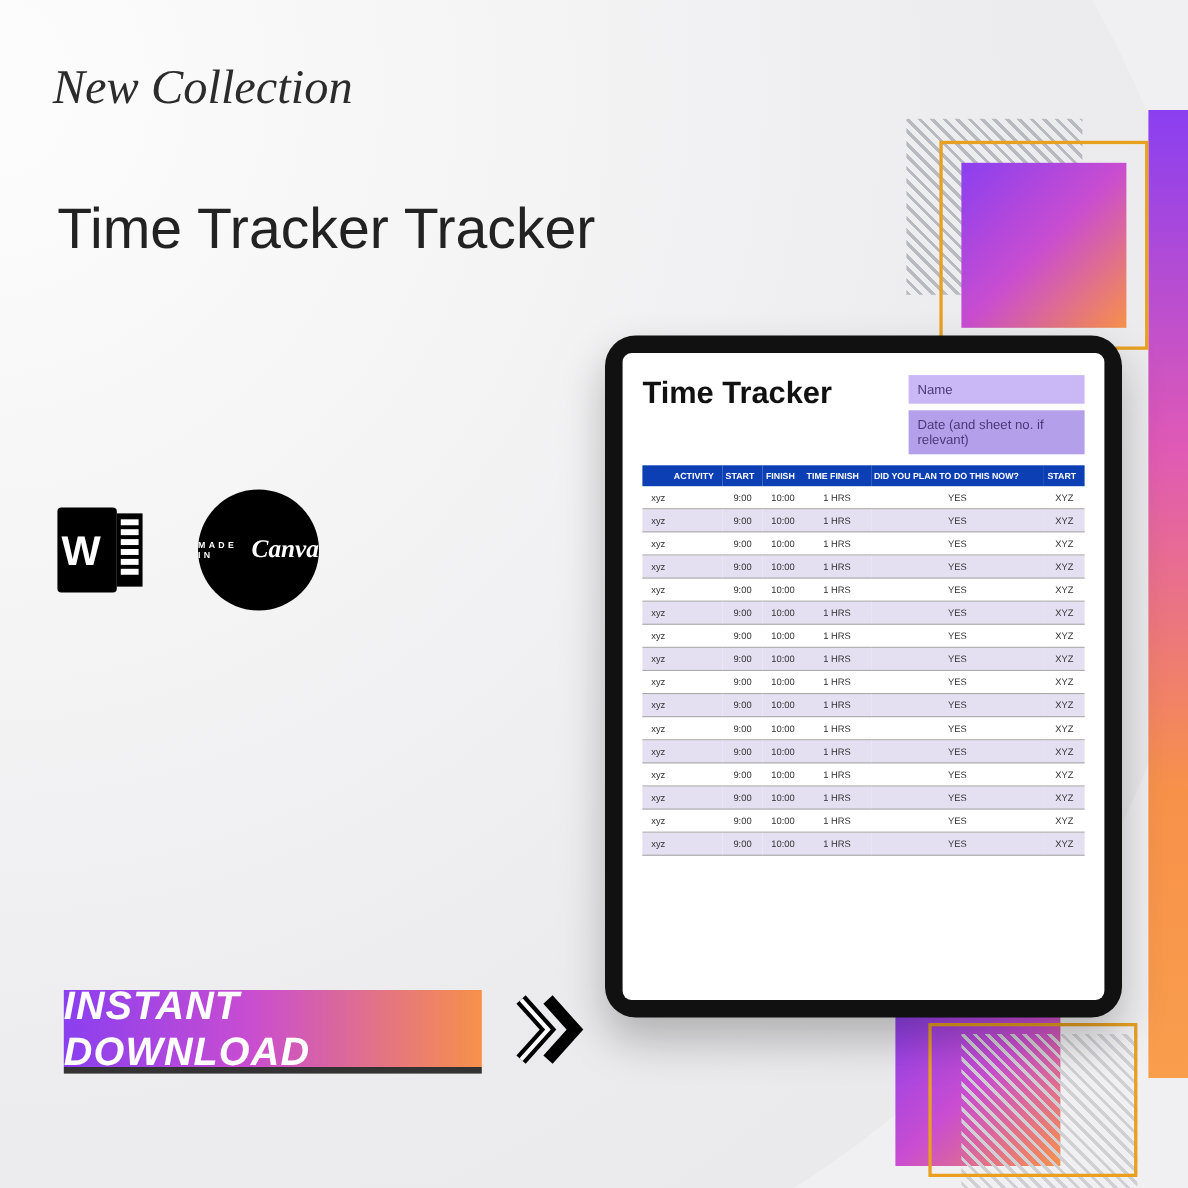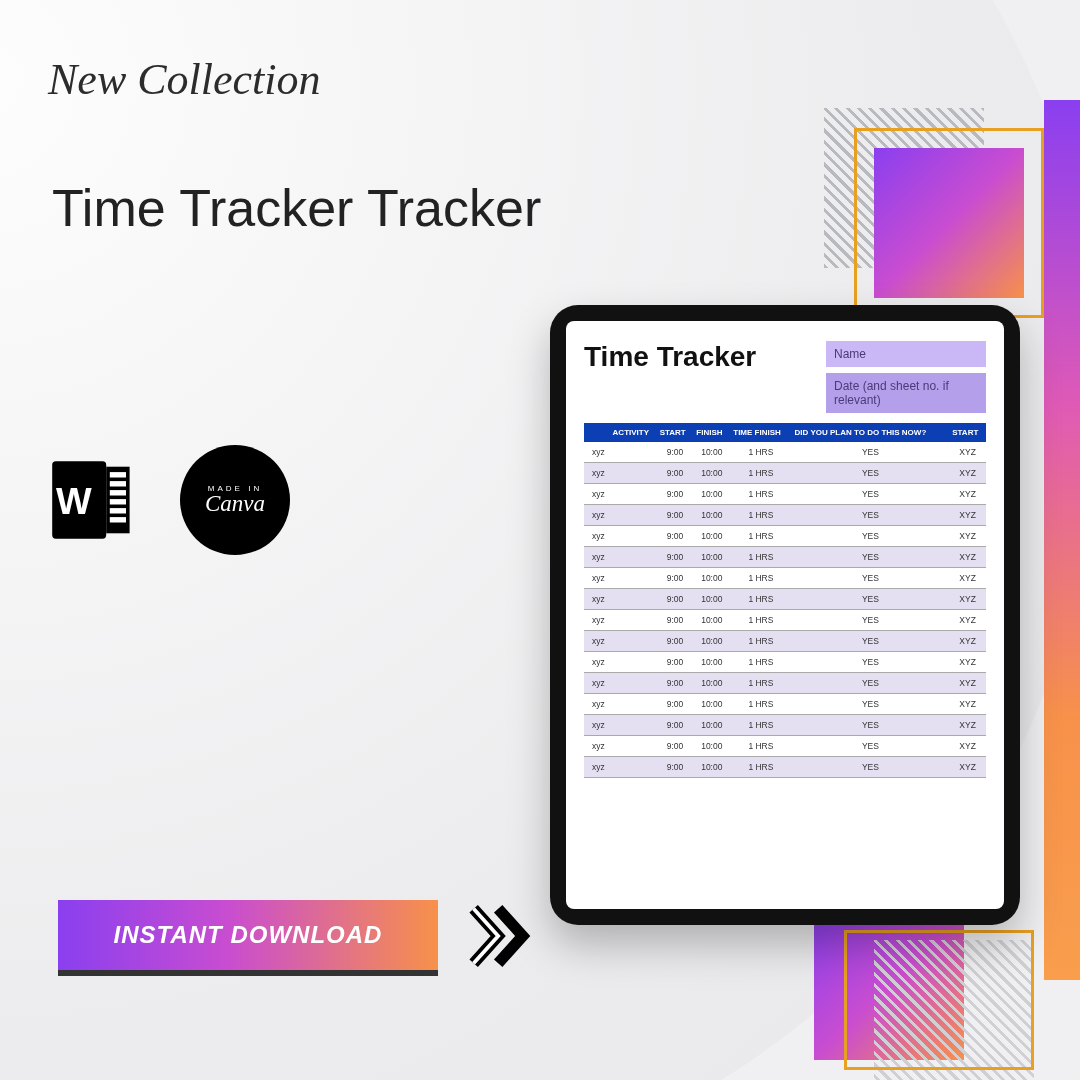--- a/index.html
+++ b/index.html
@@ -24,27 +24,27 @@
 .deco-br .sq-border { position:absolute; top:20px; left:30px; width:190px; height:140px; border:3px solid #e8a020; }
 
 
 .script { position:absolute; left:48px; top:54px; font-size:44px; font-style:italic; font-family:"Brush Script MT","Segoe Script",cursive; color:#2c2c2c; z-index:4; }
 .title  { position:absolute; left:52px; top:178px; font-size:52px; font-weight:400; color:#222; z-index:4; font-family:"Segoe UI",Arial,sans-serif; }
 
 
 .formats { position:absolute; left:40px; top:440px; display:flex; gap:40px; align-items:center; z-index:4; }
 .icon-box { width:100px; height:120px; display:flex; align-items:center; justify-content:center; }
 .pdf-icon svg, .word-icon svg { width:90px; height:110px; }
-.canva-icon { width:110px; height:110px; border-radius:55px; background:#000; display:flex; flex-direction:column; align-items:center; justify-content:center; color:#fff; }
+.canva-icon { width:110px; height:110px; border-radius:55px; background:#000; display:flex; flex-direction:row; align-items:center; justify-content:center; color:#fff;font-weight:bold; }
 .canva-icon .made { font-size:8px; letter-spacing:3px; }
 .canva-icon .canva { font-size:23px; font-style:italic; font-family:"Brush Script MT",cursive; margin-top:-2px; }
 
 
 .cta-wrap { position:absolute; left:58px; bottom:104px; display:flex; align-items:center; gap:30px; z-index:4; }
-.cta-btn { width:380px; height:76px; background:linear-gradient(90deg,#8a3ff0 0%,#c94dd0 45%,#f7914a 100%); color:#fff; font-size:24px; letter-spacing:1px; font-weight:700; font-style:italic; display:flex; align-items:center; justify-content:center; border-bottom:6px solid #333; }
+.cta-btn { width:380px; height:76px; background:linear-gradient(90deg,#8a3ff0 0%,#c94dd0 45%,#f7914a 100%); color:#fff; font-size:36px; letter-spacing:1px; font-weight:700; font-style:italic; display:flex; align-items:center; justify-content:center; border-bottom:6px solid #333; }
 .arrows svg { width:66px; height:66px; }
 
 
 .tablet { position:absolute; top:305px; left:550px; width:470px; height:620px; background:#111; border-radius:28px; padding:16px; z-index:5; box-shadow:0 20px 40px rgba(0,0,0,.25); }
 .screen { width:100%; height:100%; background:#fff; border-radius:8px; padding:20px 18px 16px; overflow:hidden; }
 
 .doc-head { display:flex; justify-content:space-between; align-items:flex-start; margin-bottom:10px; }
 .doc-title { font-size:28px; font-weight:900; color:#111; }
 .meta-boxes { display:flex; flex-direction:column; gap:6px; }
 .meta-box { background:#c9b8f5; color:#4a3a7a; font-size:12px; padding:6px 8px; width:160px; }

